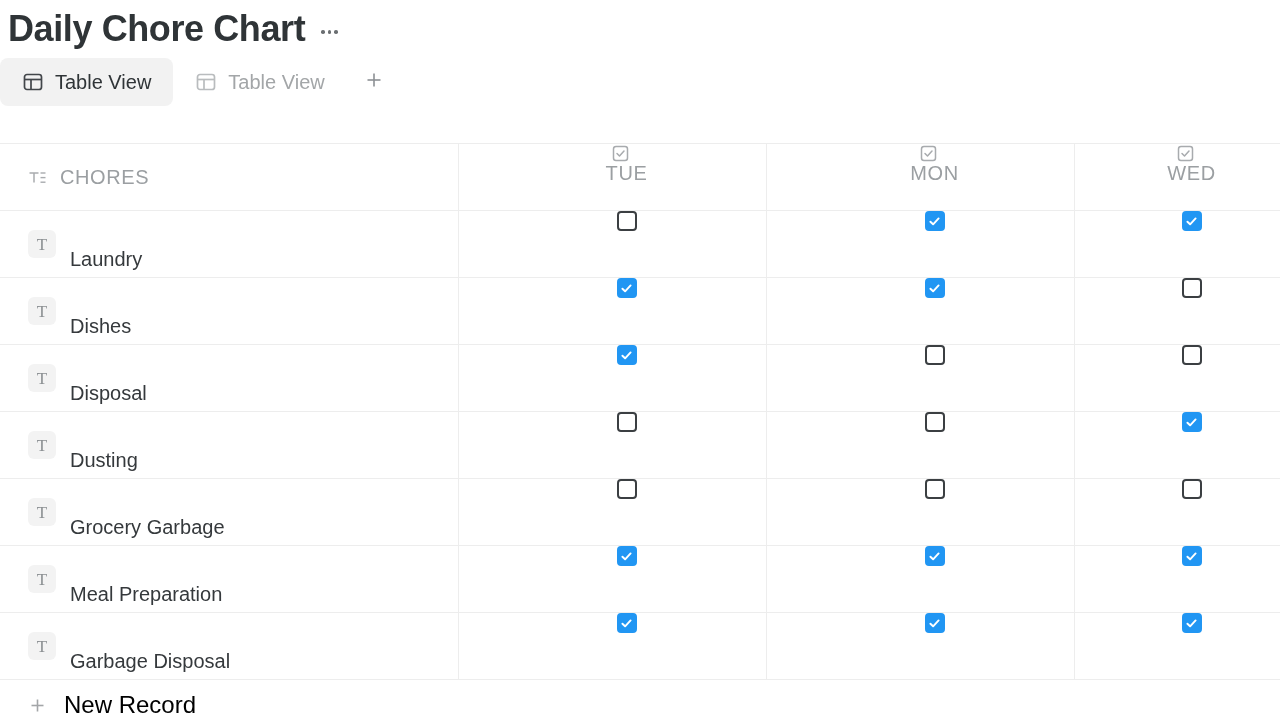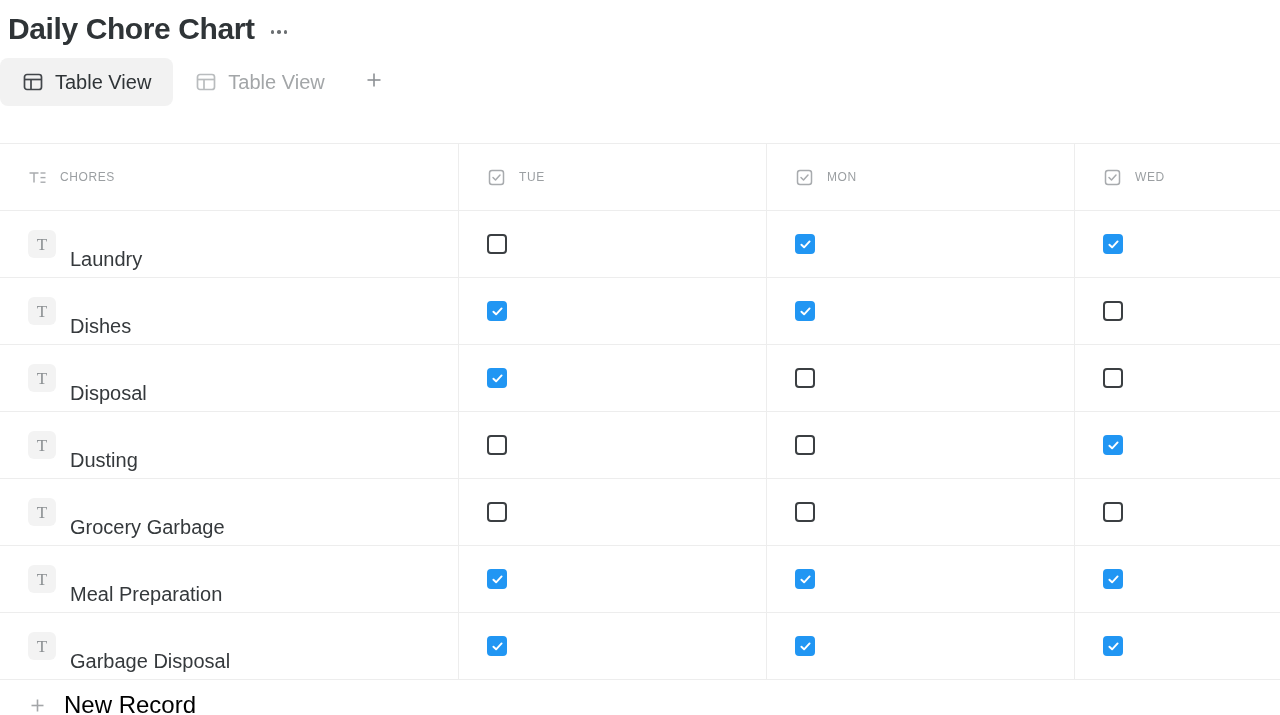--- a/index.html
+++ b/index.html
@@ -22,21 +22,21 @@
 
   
   .titlebar {
     display: flex;
     align-items: center;
     gap: 14px;
     padding: 6px 0 0 8px;
     height: 52px;
   }
   .doc-title {
-    font-size: 30px;
+    font-size: 36px;
     font-weight: bold;
     color: #2f3437;
     letter-spacing: -0.4px;
     line-height: 38px;
   }
   .more-btn {
     display: flex;
     align-items: center;
     justify-content: center;
     gap: 3px;
@@ -111,27 +111,27 @@
   .trow.headrow { border-bottom: 1px solid #ededed; }
 
   .cell {
     display: flex;
     align-items: center;
     height: 66px;
     padding-left: 28px;
     flex: 0 0 auto;
   }
   .col-name  { width: 459px; border-right: 1px solid #ededed; }
-  .col-day   { width: 308px; border-right: 1px solid #ededed; }
+  .col-day   { width: 308px; border-right: 1px solid #ededed; flex-direction: column; }
   .col-day.last { border-right: none; width: 205px; text-align: right; }
 
   .headrow .cell { height: 66px; }
 
   .head-text {
-    font-size: 12px;
+    font-size: 20px;
     color: #9b9fa2;
     letter-spacing: 0.6px;
     line-height: 1;
   }
   .head-icon {
     margin-right: 13px;
     display: flex;
     align-items: center;
   }
 

